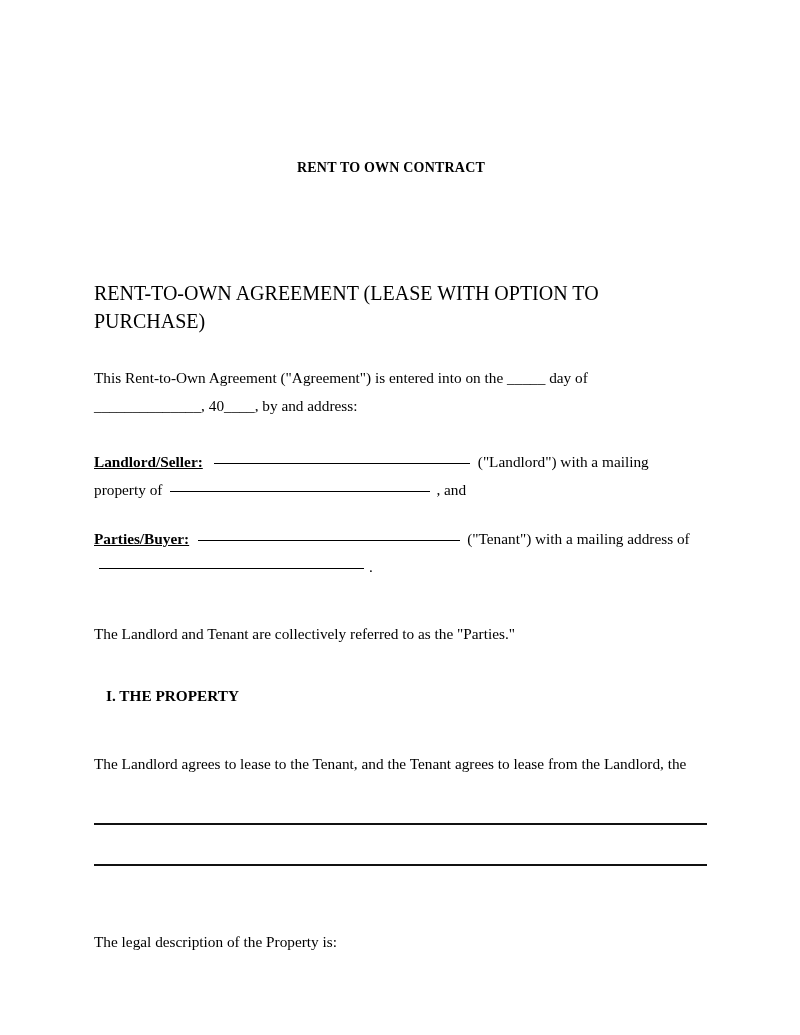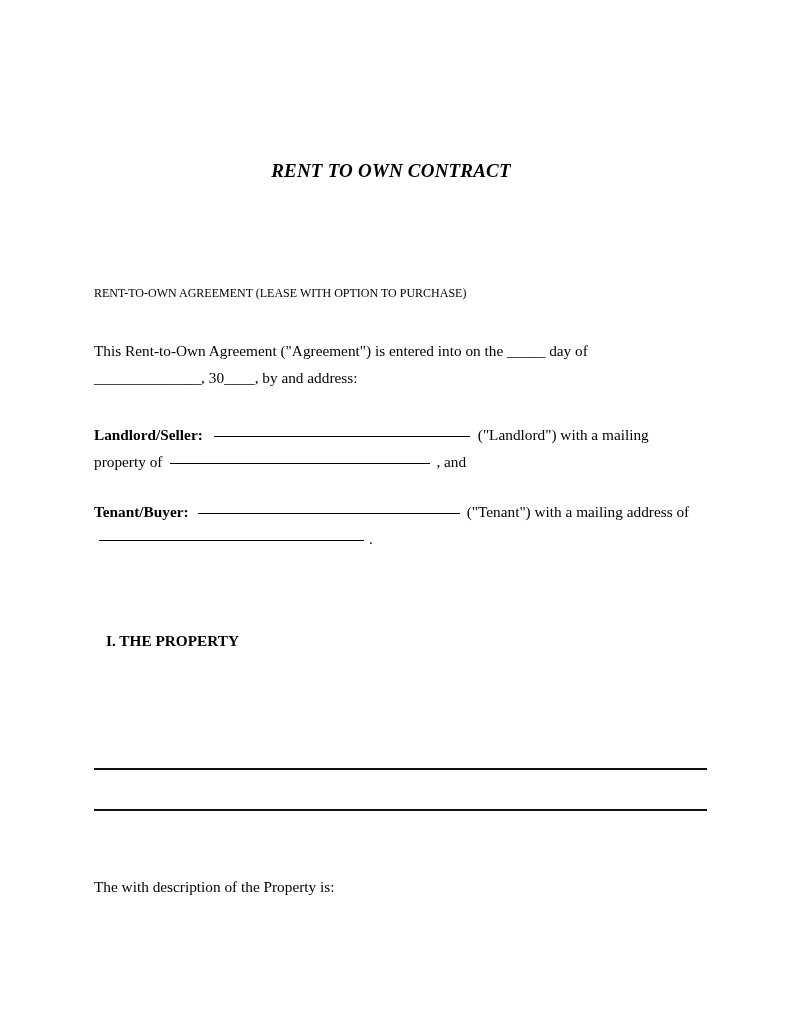--- a/index.html
+++ b/index.html
@@ -18,52 +18,51 @@
     color: #000000;
   }
 
   
   .doc-title {
     position: absolute;
     left: 0;
     top: 160px;
     width: 782px;
     text-align: center;
-    font-size: 19px;
+    font-size: 14px;
     font-weight: bold;
     letter-spacing: 0.2px;
-    font-style: italic;
   }
 
   
   .body-col {
     position: absolute;
     left: 94px;
     top: 280px;
     width: 613px;
   }
 
   .para {
     font-size: 15.3px;
     line-height: 27.5px;
     margin: 0;
     text-align: left;
   }
 
   .subtitle {
-    font-size: 12px;
+    font-size: 20px;
     line-height: 27.5px;
     margin: 0;
   }
 
   .gap-lg { height: 29px; }
   .gap-md { height: 22px; }
   .gap-xl { height: 40px; }
 
-  .bold { font-weight: bold; }
+  .bold { font-weight: bold; text-decoration: underline; }
 
   .section-head {
     font-size: 15.3px;
     font-weight: bold;
     line-height: 27.5px;
     margin: 12px;
   }
 
   
   .rule-inline {
@@ -99,56 +98,57 @@
   <div class="doc-title">RENT TO OWN CONTRACT</div>
 
   <div class="body-col">
 
     <p class="subtitle">RENT-TO-OWN AGREEMENT (LEASE WITH OPTION TO PURCHASE)</p>
 
     <div class="gap-lg"></div>
 
     <p class="para">
       <span>This Rent-to-Own Agreement ("Agreement") is entered into on the </span><span class="nowrap">_____</span><span> day of</span><br>
-      <span class="nowrap">______________</span><span>, 30</span><span class="nowrap">____</span><span>, by and address:</span>
+      <span class="nowrap">______________</span><span>, 40</span><span class="nowrap">____</span><span>, by and address:</span>
     </p>
 
     <div class="gap-lg"></div>
 
     <p class="para">
       <span class="bold">Landlord/Seller:</span><span class="rule-inline rule-landlord"></span><span>("Landlord") with a mailing</span><br>
       <span>property of</span><span class="rule-inline rule-ll-addr"></span><span>, and</span>
     </p>
 
     <div class="gap-md"></div>
 
     <p class="para">
-      <span class="bold">Tenant/Buyer:</span><span class="rule-inline rule-tenant"></span><span>("Tenant") with a mailing address of</span><br>
+      <span class="bold">Parties/Buyer:</span><span class="rule-inline rule-tenant"></span><span>("Tenant") with a mailing address of</span><br>
       <span class="rule-inline rule-tn-addr"></span><span>.</span>
     </p>
 
     <div class="gap-xl"></div>
 
+    <p class="para">The Landlord and Tenant are collectively referred to as the "Parties."</p>
 
     <div class="gap-md"></div>
 
     <p class="section-head">I. THE PROPERTY</p>
 
     <div class="gap-lg"></div>
 
     <p class="para">
-      <br>
+      <span>The Landlord agrees to lease to the Tenant, and the Tenant agrees to lease from the Landlord, the</span><br>
     </p>
 
     <div class="rule-block">
       <div class="rule-gap"></div>
       <div class="rule-full"></div>
       <div class="rule-gap"></div>
       <div class="rule-full"></div>
     </div>
 
     <div class="gap-xl"></div>
     <div class="gap-md"></div>
 
-    <p class="para">The with description of the Property is:</p>
+    <p class="para">The legal description of the Property is:</p>
 
   </div>
 </div>
 
 </body></html>

